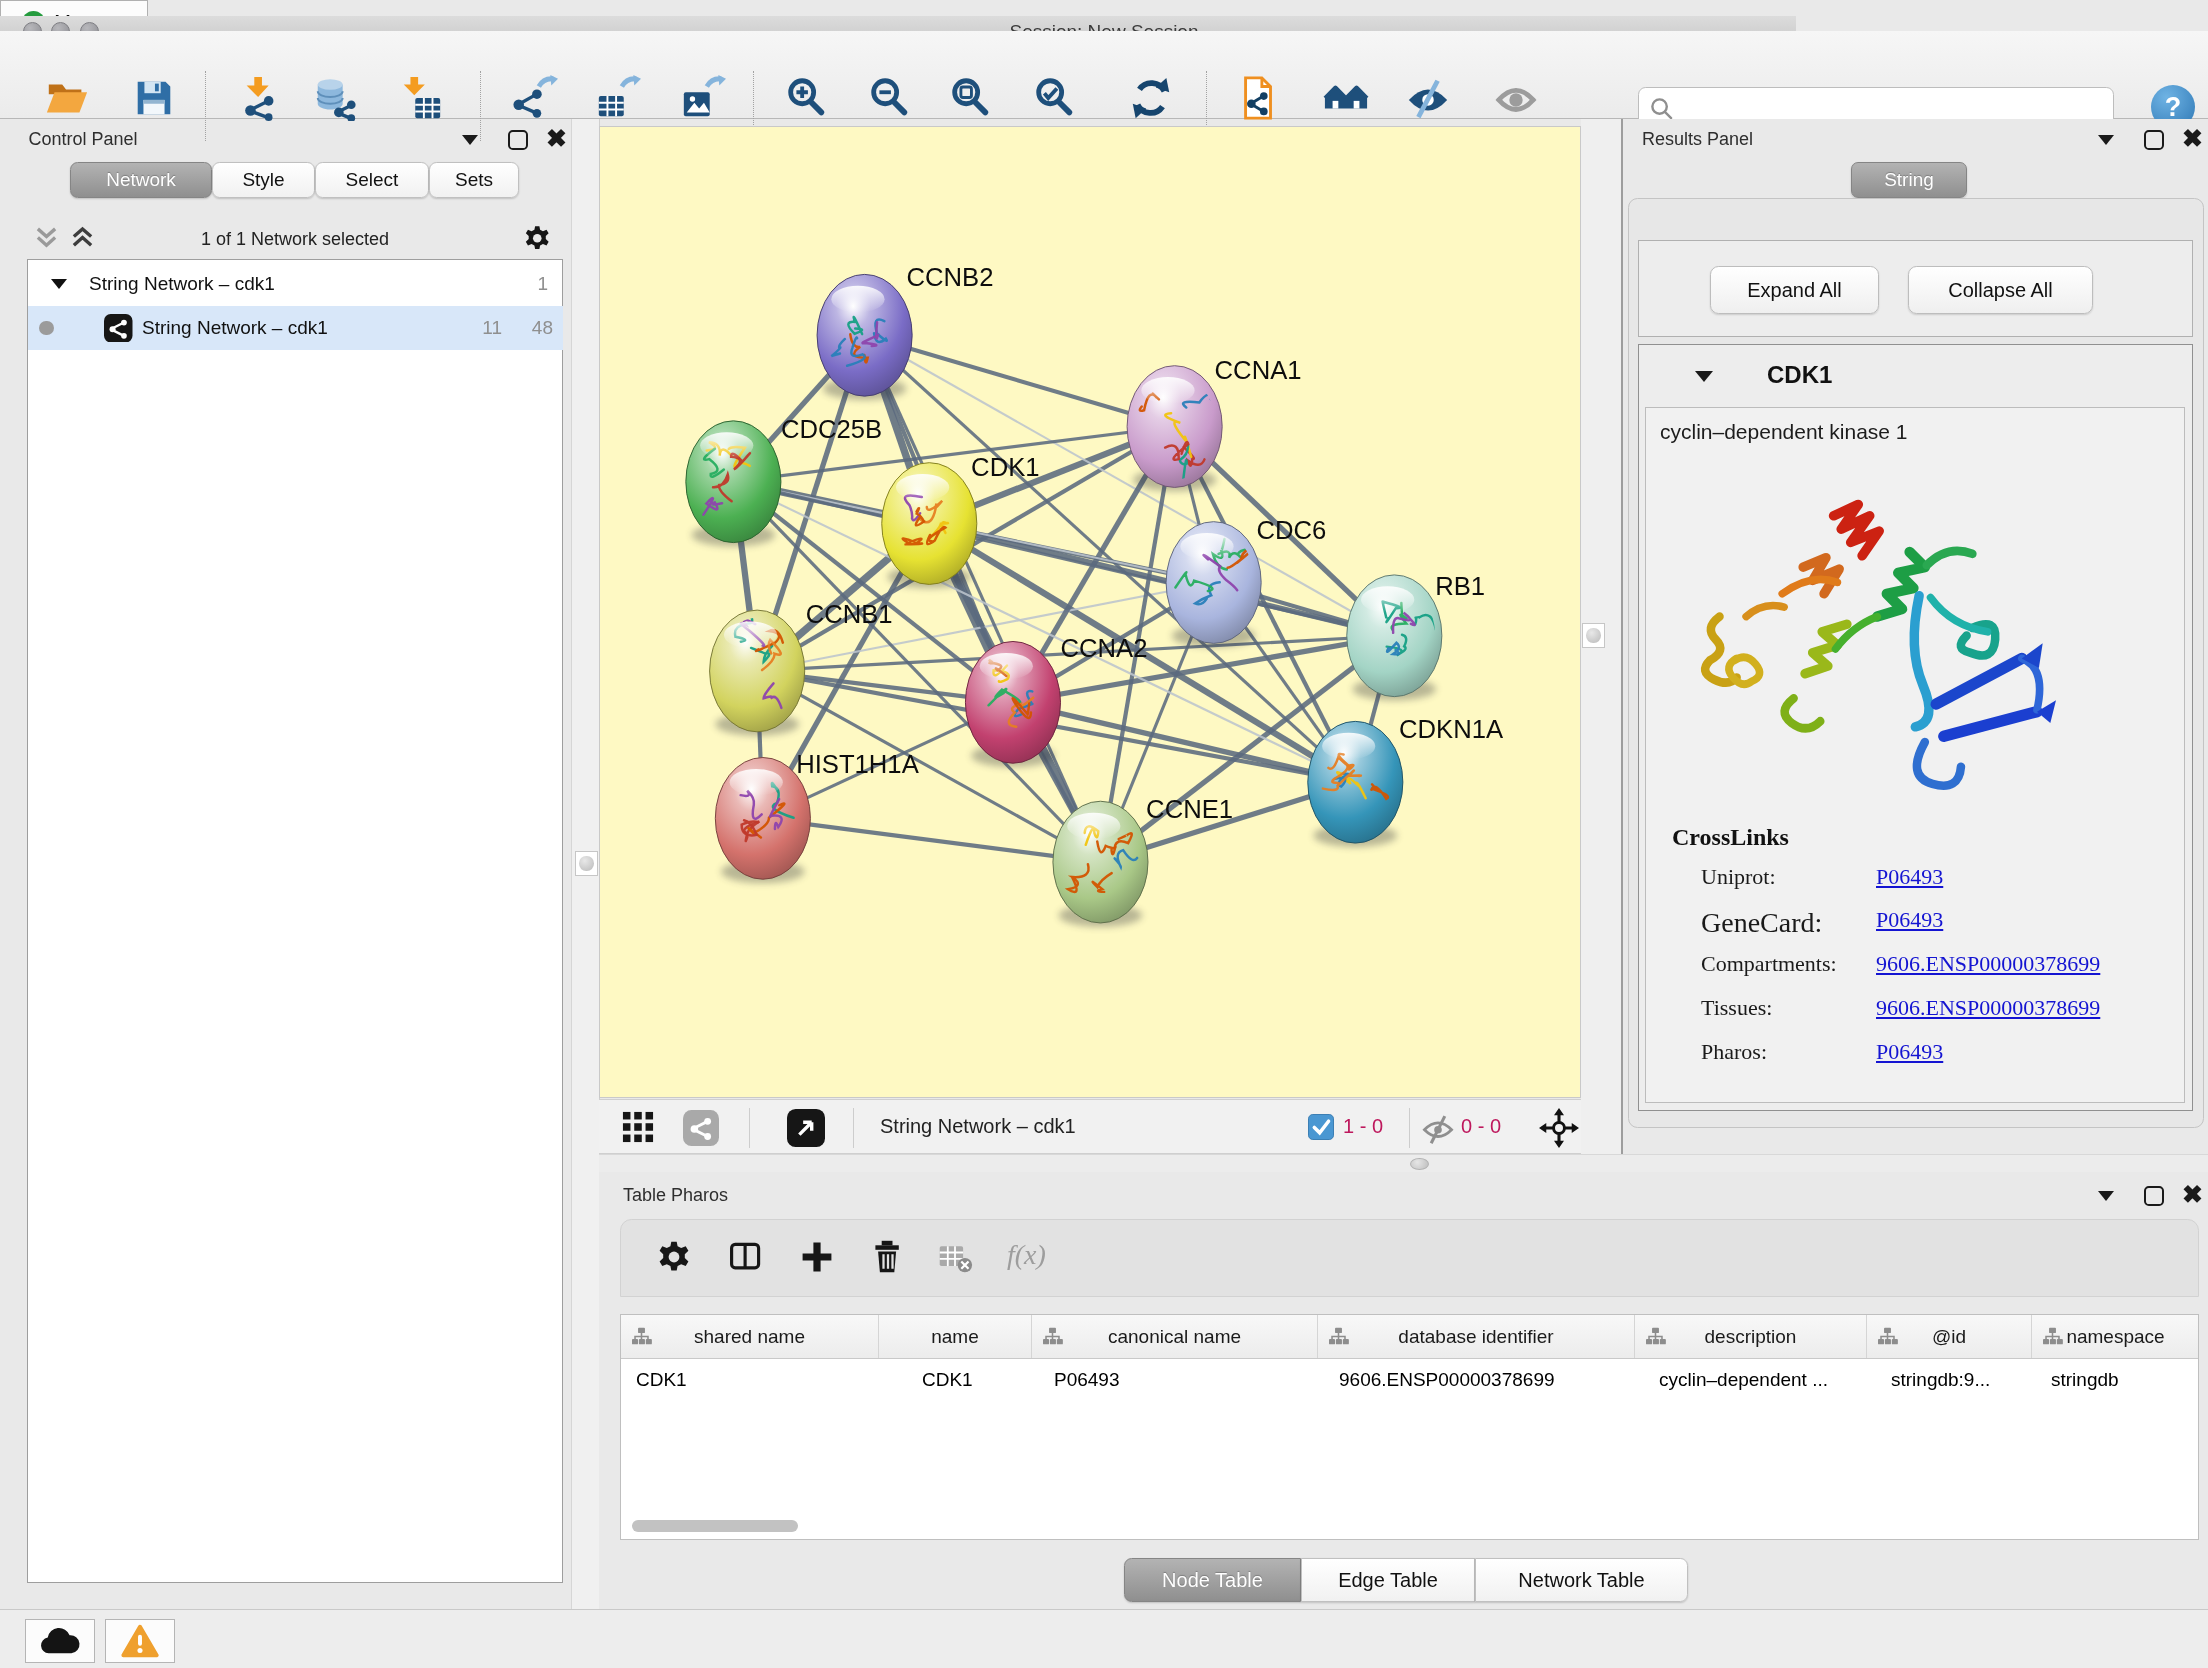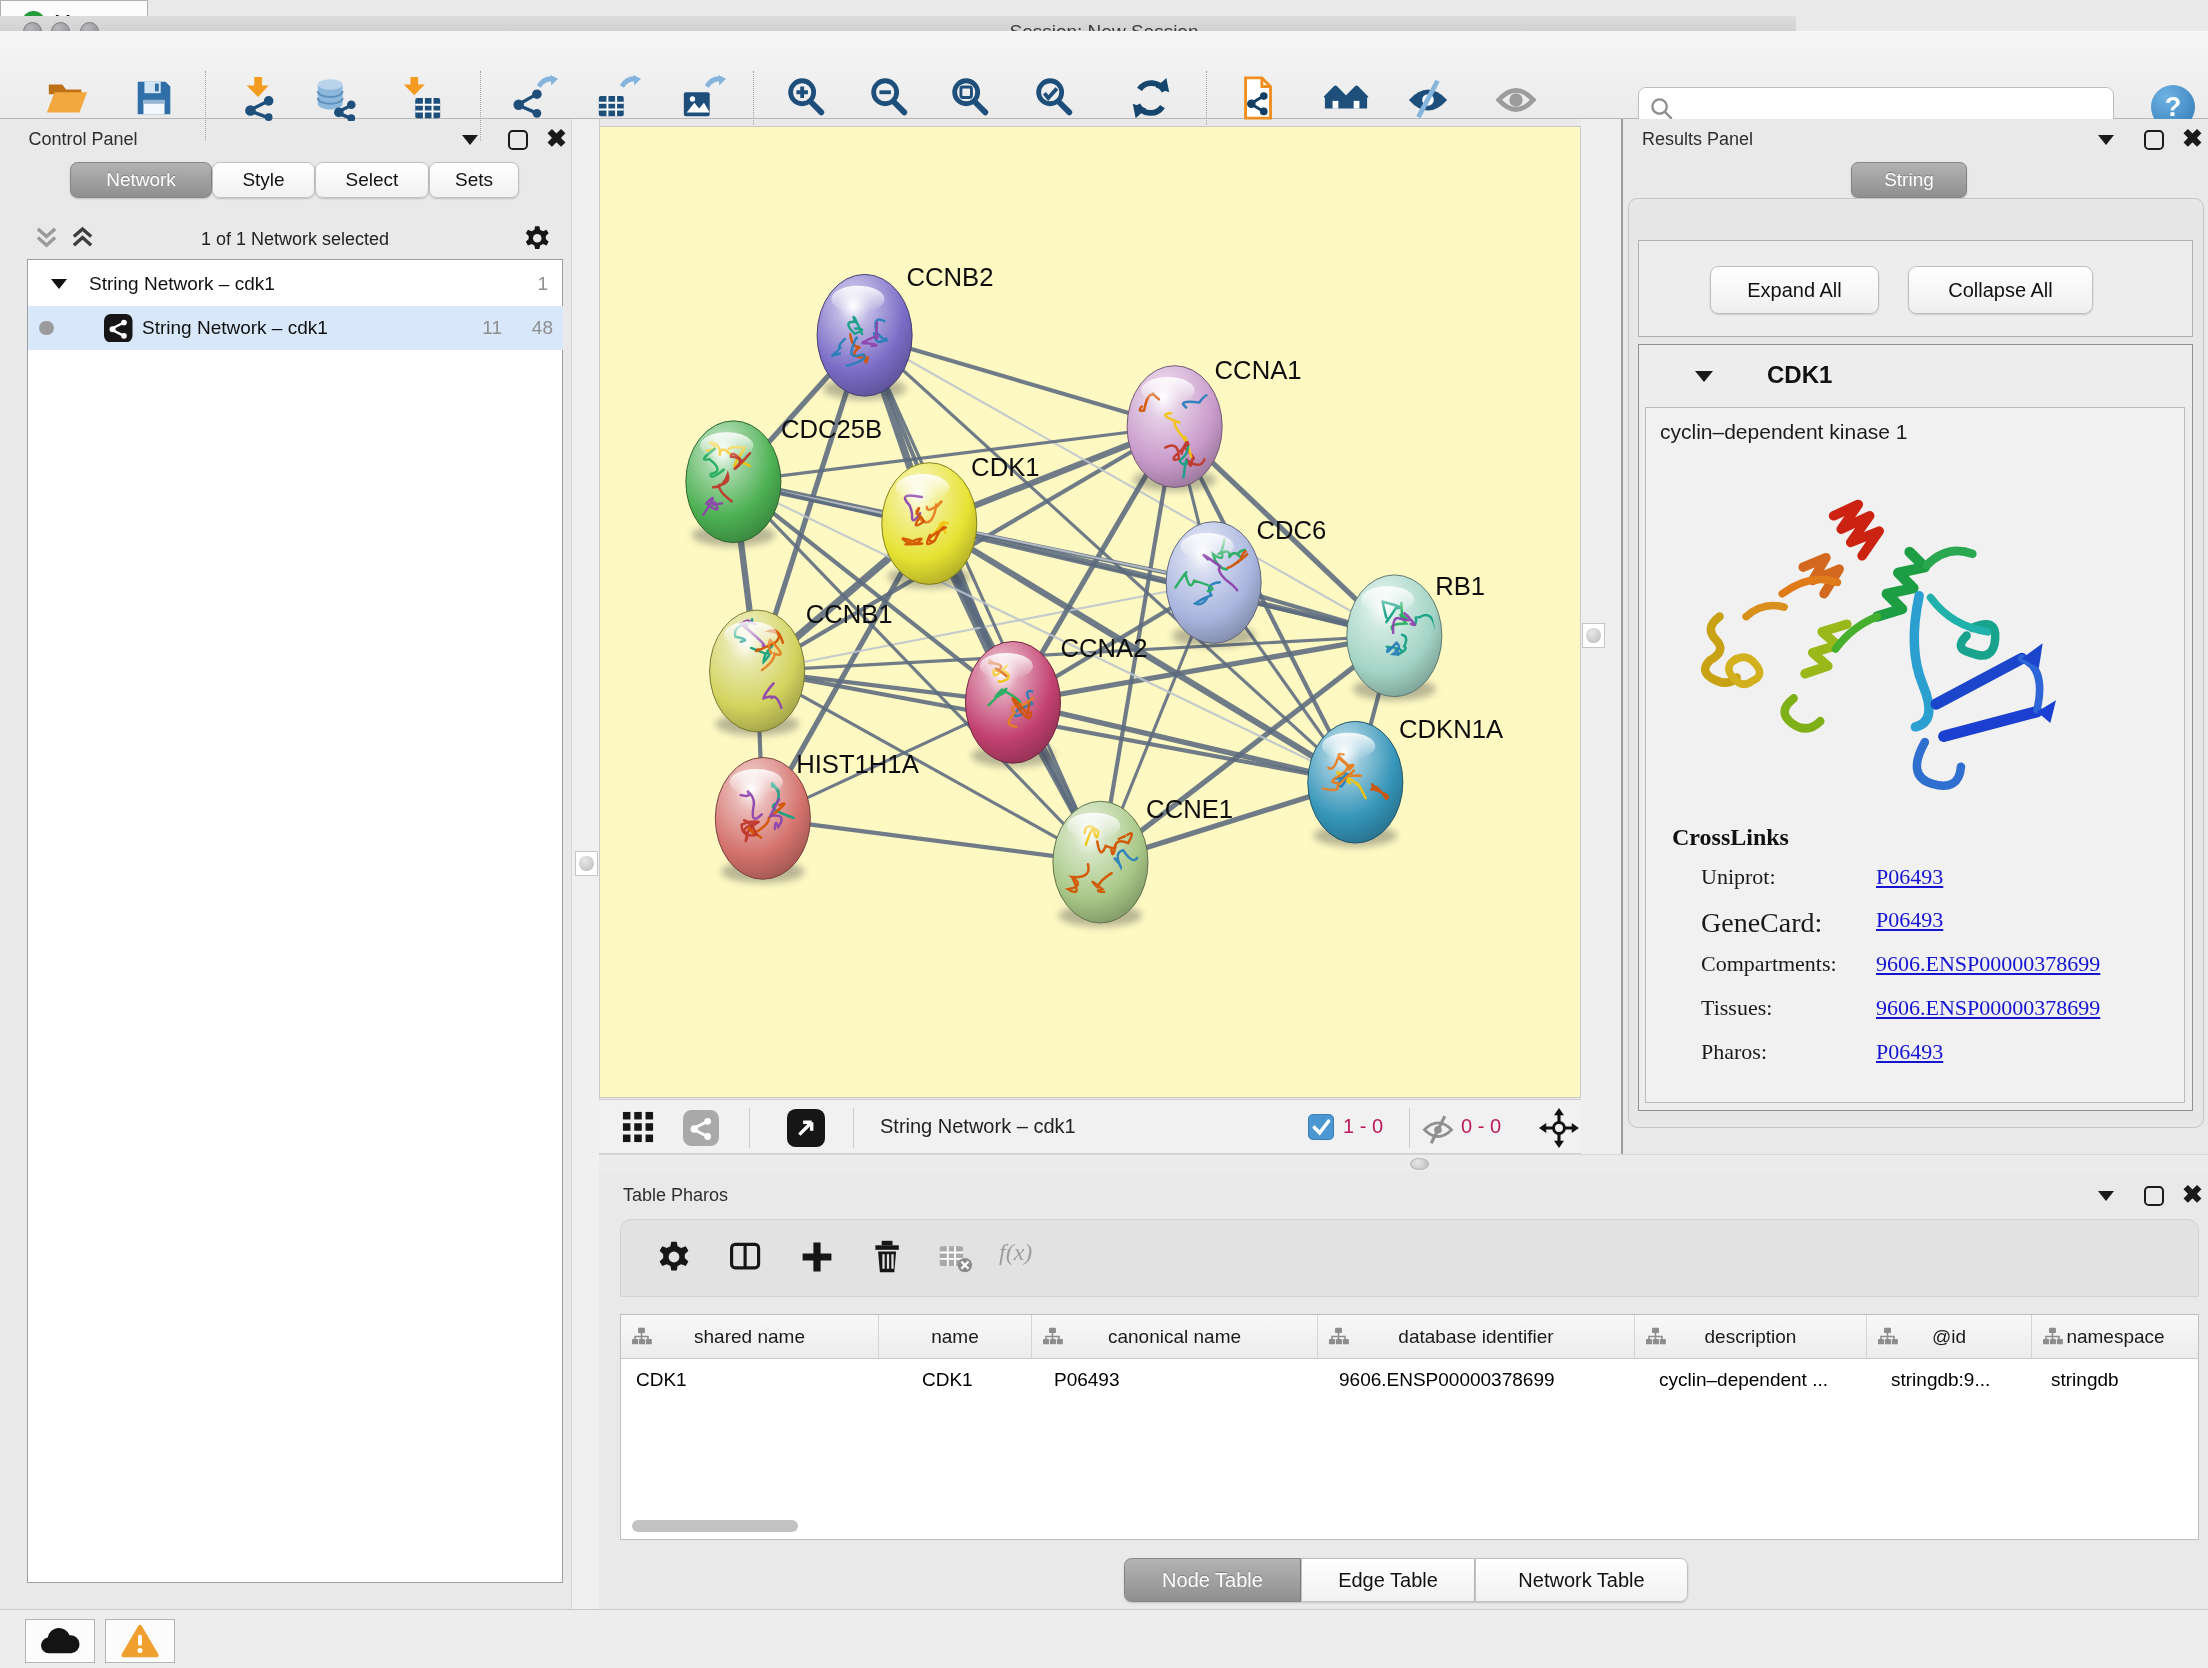--- a/index.html
+++ b/index.html
@@ -845,18 +845,18 @@
         <rect x="6" y="7" width="26" height="5" fill="#161616"></rect>
         <path d="M9 14h20l-2 23H11z" fill="#161616"></path>
         <path d="M15 17v16m5-16v16m5-16v16" stroke="#e2e2e2" stroke-width="2.5"></path>
       </svg></div>
     <div class="tp-icon" style="left: 937px;"><svg viewBox="0 0 40 40" width="36" height="36">
         <rect x="3" y="8" width="26" height="22" rx="2" fill="#a9a9a9"></rect>
         <path d="M3 15h26M3 22h26M12 8v22M20 8v22" stroke="#fff" stroke-width="2"></path>
         <circle cx="31" cy="29" r="8" fill="#8b8b8b"></circle>
         <path d="M27 25l8 8m0-8l-8 8" stroke="#fff" stroke-width="2.5"></path>
       </svg></div>
-    <div class="tp-icon" style="left: 999px;"><span style="font-family:'Liberation Serif',serif;font-style:italic;font-size:24px;color:#9d9d9d;">f(x)</span></div>
+    <div class="tp-icon" style="left: 999px;"><span style="font-family:'Liberation Serif',serif;font-style:italic;font-size:28px;color:#9d9d9d;margin-left:8px;">f(x)</span></div>
     <div class="pill active" style="left: 1124px; top: 1558px; width: 177px; height: 44px; line-height: 42px; font-size: 20px; border-radius: 7.6px 0px 0px 7.6px;">Node Table</div>
     <div class="pill" style="left: 1301px; top: 1558px; width: 174px; height: 44px; line-height: 42px; font-size: 20px; border-radius: 0px;">Edge Table</div>
     <div class="pill" style="left: 1475px; top: 1558px; width: 213px; height: 44px; line-height: 42px; font-size: 20px; border-radius: 0px 7.6px 7.6px 0px;">Network Table</div>
   </div>
 
 
 </body></html>

